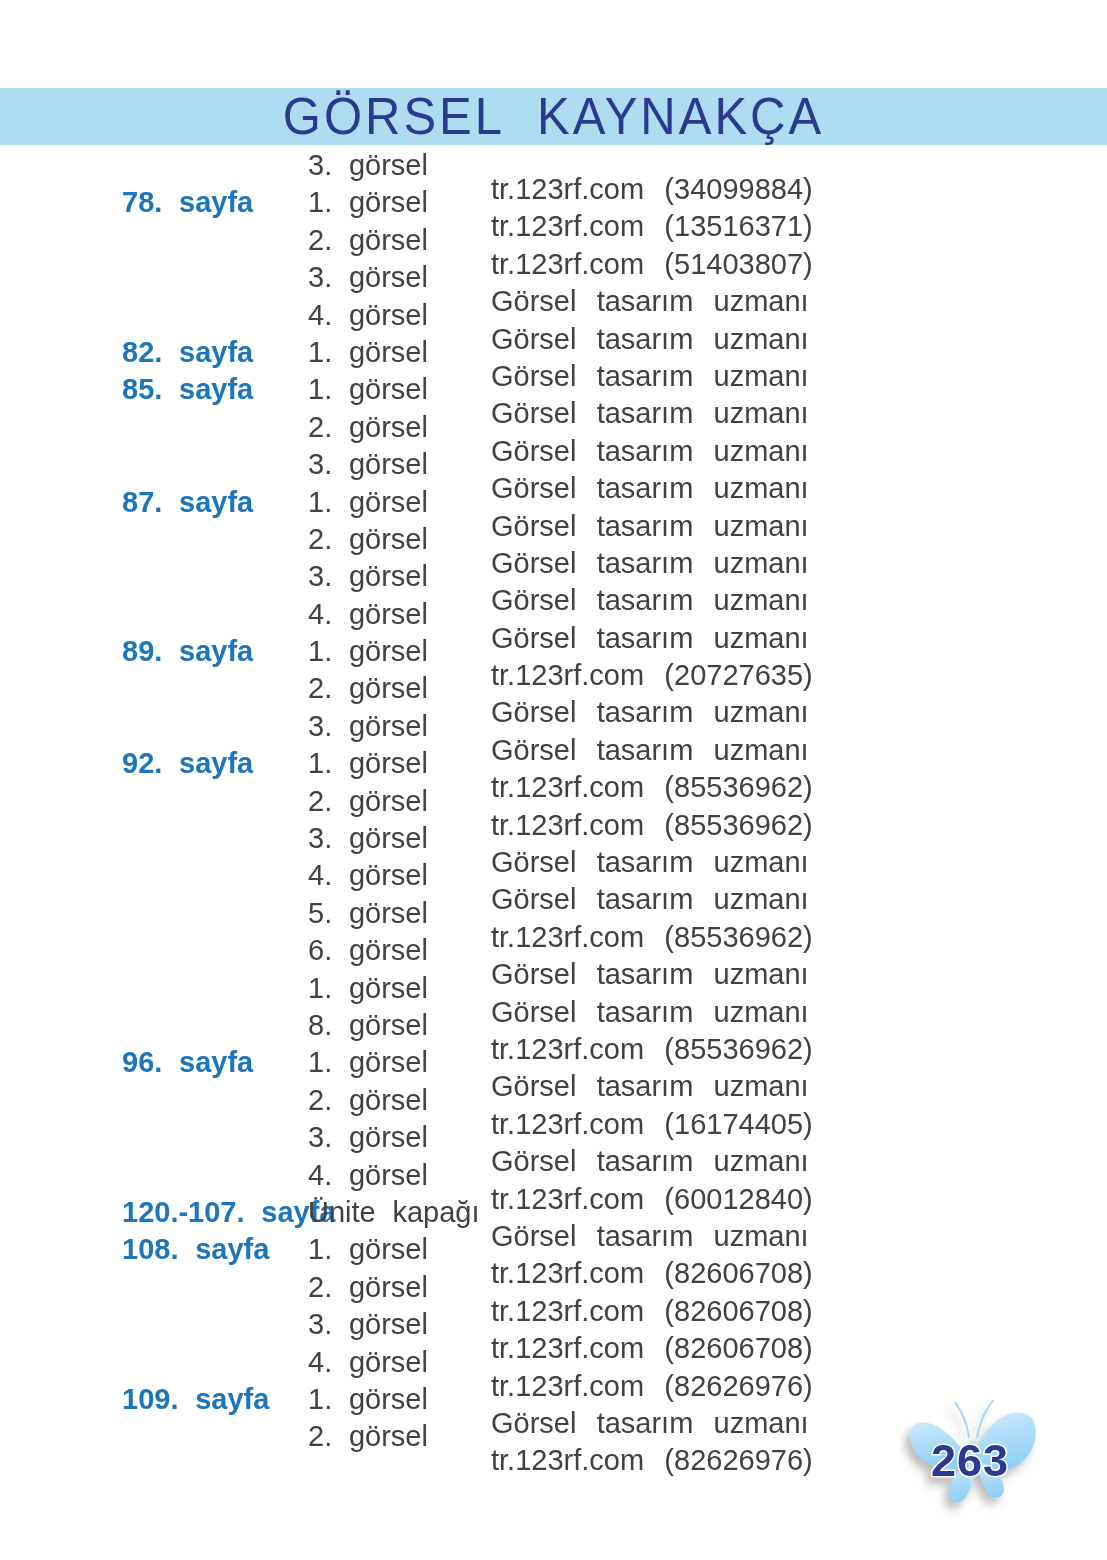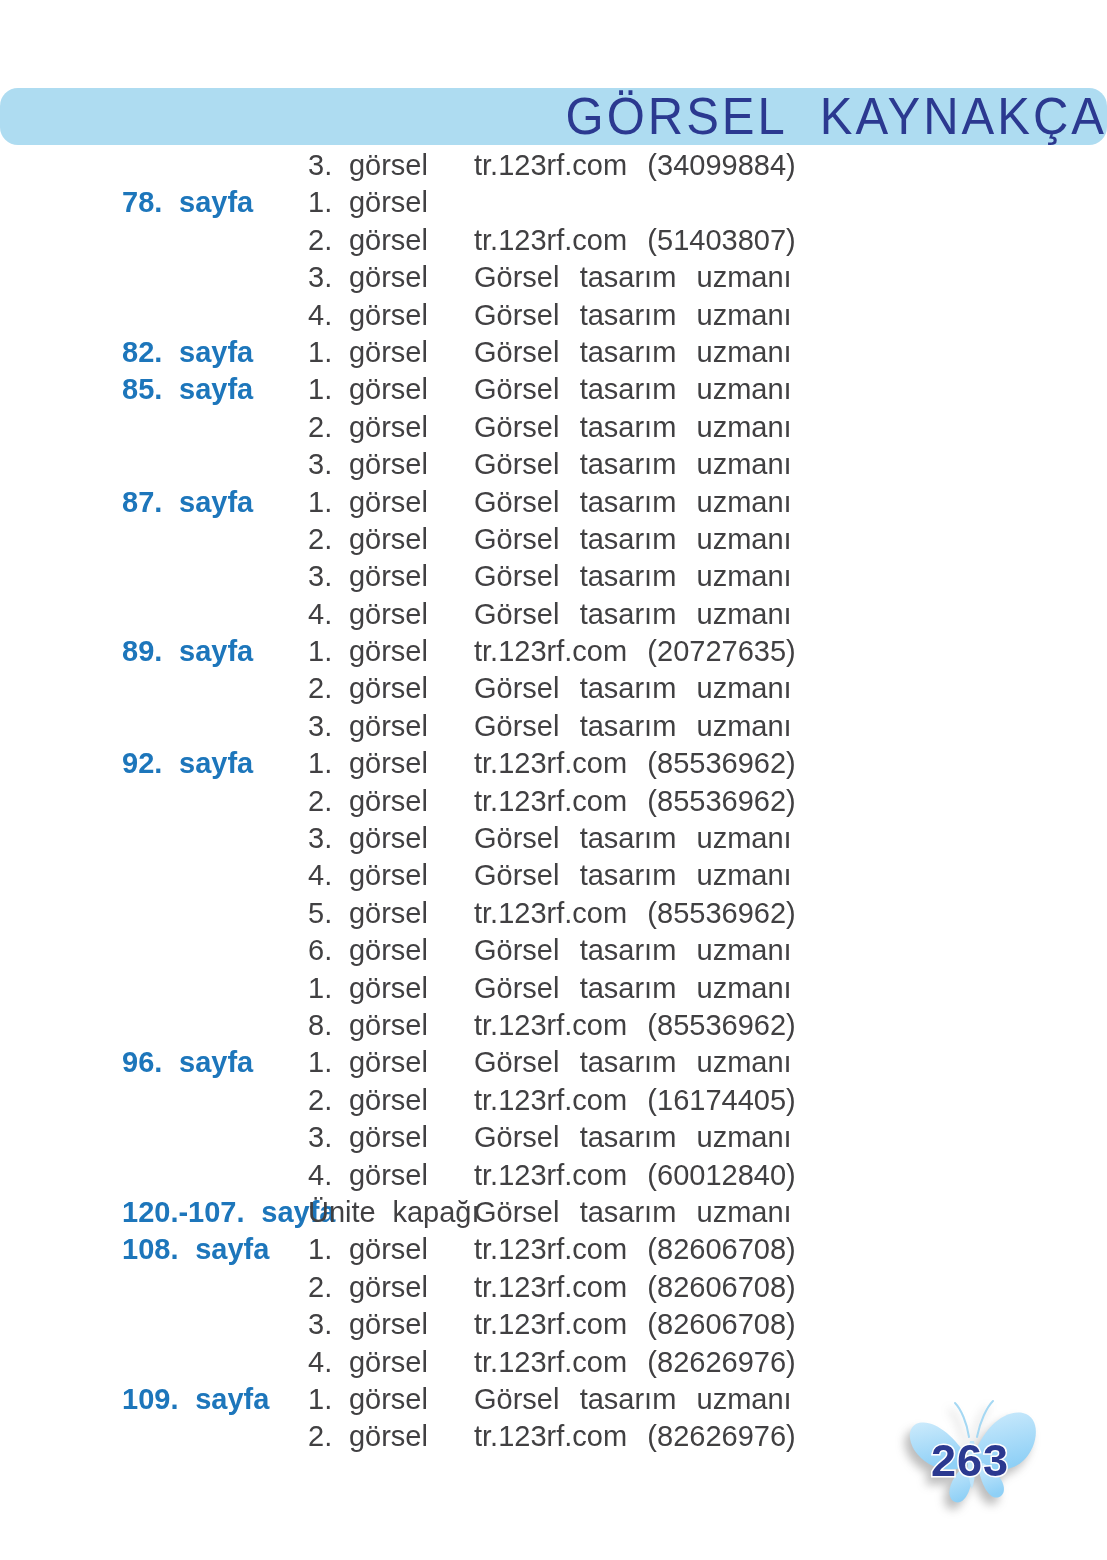--- a/index.html
+++ b/index.html
@@ -8,21 +8,21 @@
     width:1107px;height:1560px;
     background:#ffffff;
     overflow:hidden;
     font-family:"Liberation Sans", sans-serif;
   }
   
   .band{
     position:absolute;left:0;top:88px;
     width:1107px;height:57px;
     background:var(--band-bg,#aedcf1);
-    display:flex;align-items:center;justify-content:flex-end;border-radius:18px;
+    display:flex;align-items:center;justify-content:center;
   }
   .band .title{
     color:var(--title-text,#2b3990);
     font-size:49px;
     font-weight:400;
     letter-spacing:3px;
     word-spacing:0.35em;
     line-height:1;
     transform:scaleY(1.04);
   }
@@ -46,23 +46,24 @@
     color:var(--page-label-text,#1d76bb);
     word-spacing:0.3em;
     font-weight:700;
   }
   .c-item{
     left:271px;
     color:var(--body-text,#414042);
     word-spacing:0.3em;
   }
   .c-source{
-    left:437px;
+    left:454px;
     color:var(--body-text,#414042);
     word-spacing:0.42em;
+    margin-top:24px;
   }
   
   .butterfly{
     position:absolute;
     left:901px;top:1393px;
     width:148px;height:128px;
   }
   .butterfly svg{display:block;filter:drop-shadow(-5px 7px 5px rgba(90,90,90,.40));}
   .pageno{
     font-family:"Liberation Sans", sans-serif;
@@ -85,20 +86,21 @@
 
   <div class="tbl">
       <div class="row">
         <span class="c-page"></span>
         <span class="c-item">3. görsel</span>
         <span class="c-source">tr.123rf.com (34099884)</span>
       </div>
       <div class="row">
         <span class="c-page">78. sayfa</span>
         <span class="c-item">1. görsel</span>
+        <span class="c-source">tr.123rf.com (13516371)</span>
       </div>
       <div class="row">
         <span class="c-page"></span>
         <span class="c-item">2. görsel</span>
         <span class="c-source">tr.123rf.com (51403807)</span>
       </div>
       <div class="row">
         <span class="c-page"></span>
         <span class="c-item">3. görsel</span>
         <span class="c-source">Görsel tasarım uzmanı</span>

